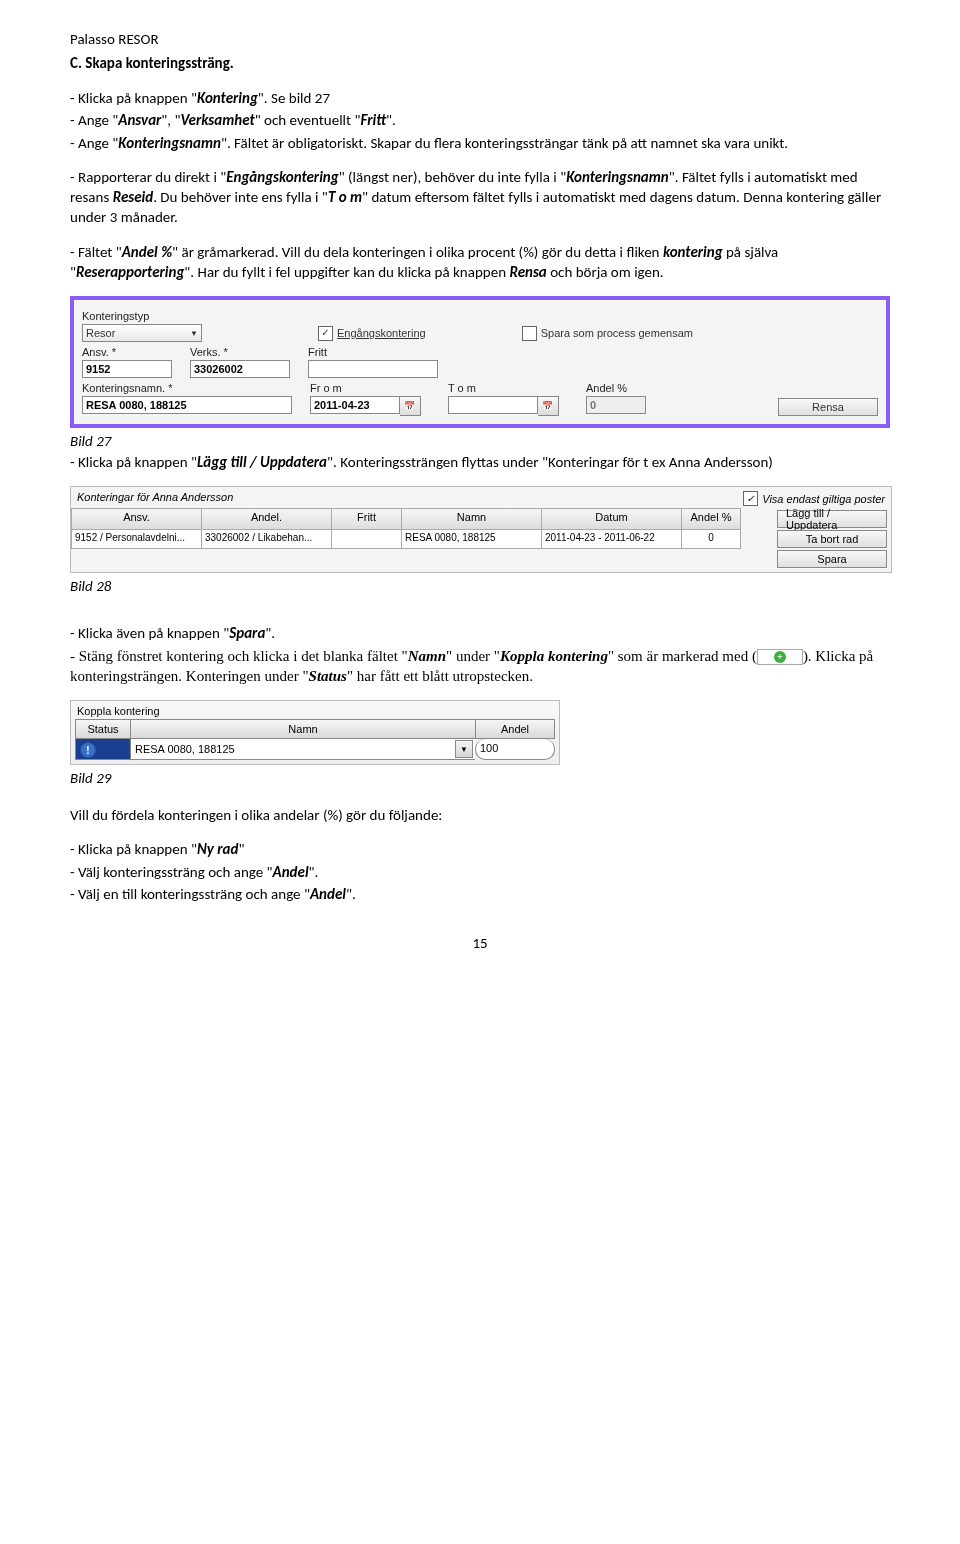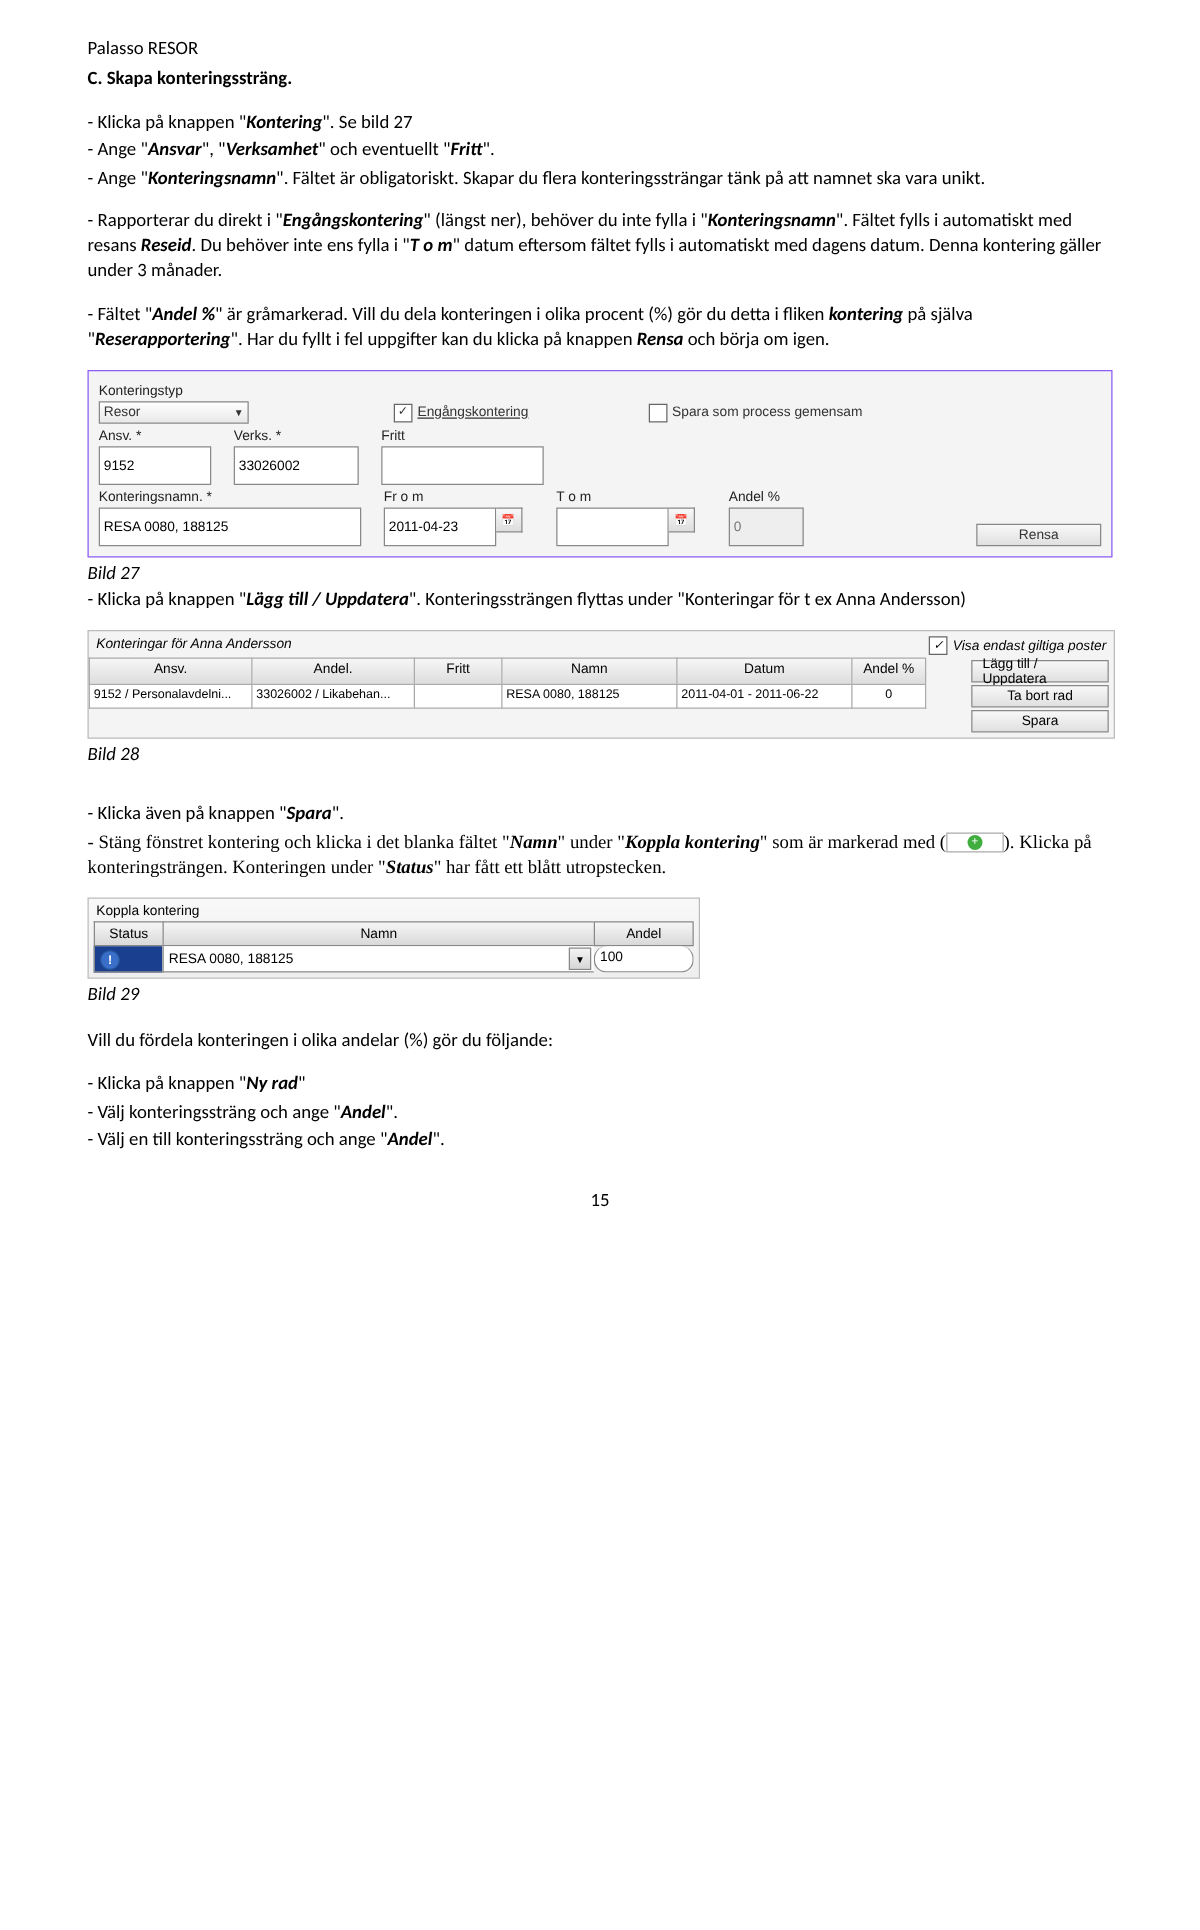--- a/index.html
+++ b/index.html
@@ -12,38 +12,39 @@
     width: 820px;
   }
   .header-title { font-size: 15px; margin-bottom: 6px; }
   .section-title { font-size: 15px; font-weight: bold; margin: 0 0 16px 0; }
   p { margin: 0 0 14px 0; line-height: 1.35; }
   .bolditalic { font-weight: bold; font-style: italic; }
   .caption { font-style: italic; margin: 4px 0 2px 0; }
 
   
   .panel {
-    border: 1px solid #8b5cf6;
+    border: 4px solid #8b5cf6;
     background: #f4f4f4;
     font-family: Tahoma, Verdana, sans-serif;
     font-size: 11px;
     color: #333;
     padding: 6px 8px 8px 8px;
     margin: 8px 0 2px 0;
   }
   .panel-row { display: flex; gap: 18px; margin-top: 4px; }
   .field { display: flex; flex-direction: column; }
   .field-label { font-size: 11px; color: #222; margin-bottom: 2px; white-space: nowrap; }
   .input {
     border: 1px solid #888;
     background: #fff;
-    height: 31px;
+    height: 18px;
     font-size: 11px;
     padding: 1px 3px;
     box-sizing: border-box;
+    font-weight: bold;
   }
   .select {
     border: 1px solid #888;
     background: linear-gradient(#fff,#e8e8e8);
     height: 18px;
     font-size: 11px;
     padding: 0 14px 0 3px;
     box-sizing: border-box;
     position: relative;
     display: inline-flex;
@@ -320,21 +321,21 @@
         <div class="cell">Fritt</div>
         <div class="cell">Namn</div>
         <div class="cell">Datum</div>
         <div class="cell">Andel %</div>
       </div>
       <div class="td-row">
         <div class="cell">9152 / Personalavdelni...</div>
         <div class="cell">33026002 / Likabehan...</div>
         <div class="cell"></div>
         <div class="cell">RESA 0080, 188125</div>
-        <div class="cell">2011-04-01 - 2011-06-22</div>
+        <div class="cell">2011-04-23 - 2011-06-22</div>
         <div class="cell" style="text-align:center;">0</div>
       </div>
     </div>
     <div class="grid-side">
       <span class="btn">Lägg till / Uppdatera</span>
       <span class="btn">Ta bort rad</span>
       <span class="btn">Spara</span>
     </div>
   </div>
 </div>

